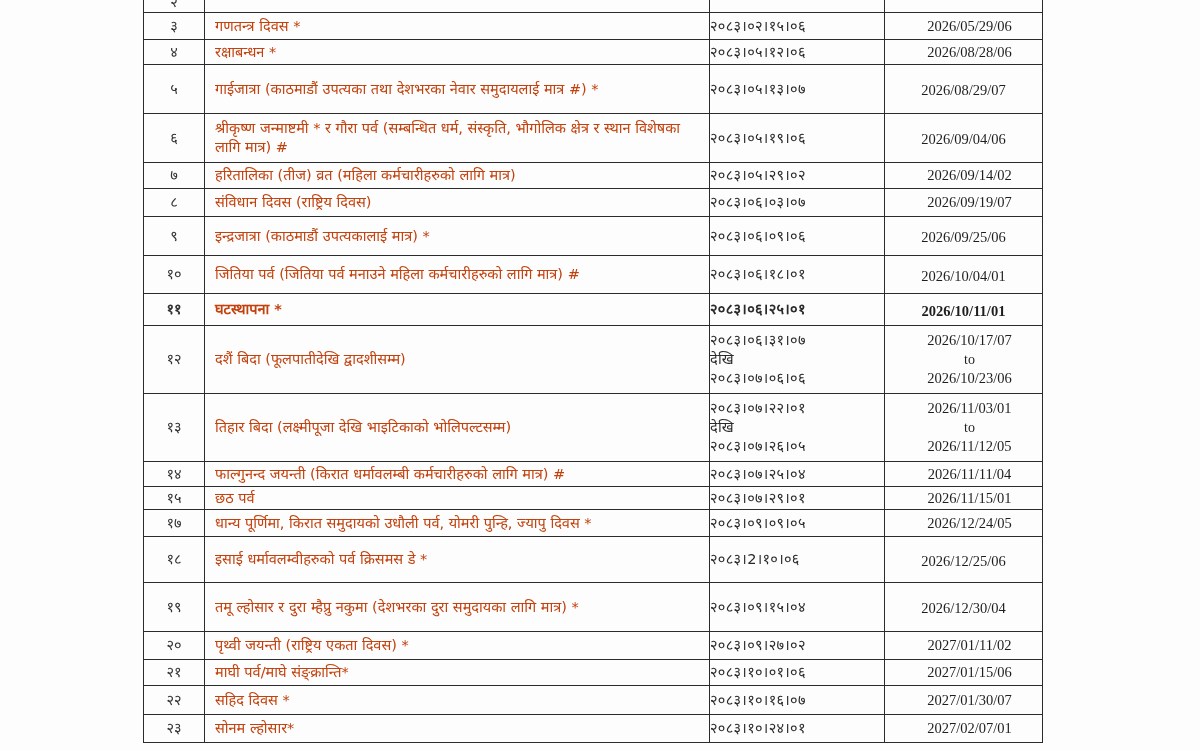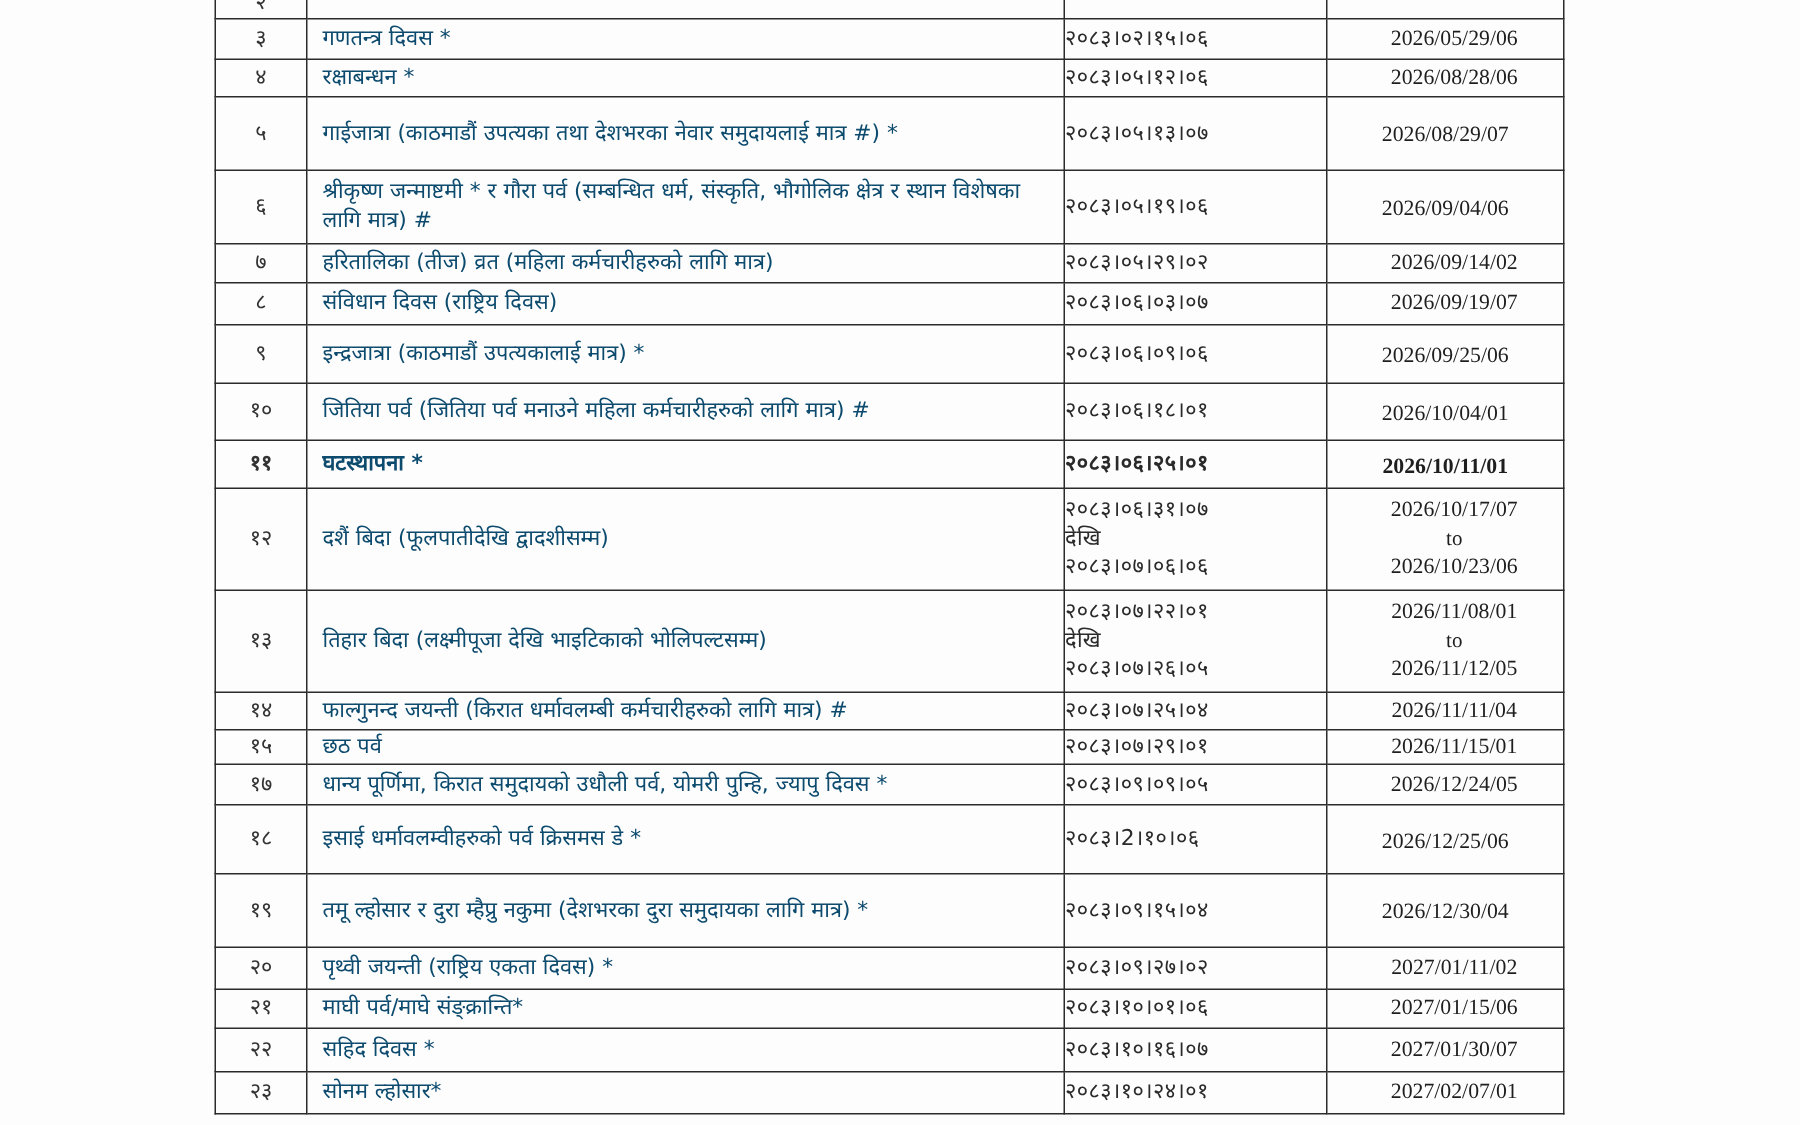--- a/index.html
+++ b/index.html
@@ -43,21 +43,21 @@
   col.c-bs { width: 175px; }
   col.c-ad { width: 158px; }
   td.sn {
     text-align: center;
     color: #333;
     font-size: 14px;
   }
   td.name {
     padding-left: 10px !important;
     padding-right: 6px !important;
-    color: #0c4a6e;
+    color: #c2410c;
   }
   td.bs {
     text-align: left;
     font-size: 14px;
     color: #2a2a2a;
     letter-spacing: 0.3px;
   }
   td.ad {
     text-align: center;
     vertical-align: top;
@@ -170,21 +170,21 @@
 
   <tr style="height: 68px;">
     <td class="sn">१३</td>
     <td class="name">तिहार बिदा (लक्ष्मीपूजा देखि भाइटिकाको भोलिपल्टसम्म)</td>
     <td class="bs">
       <span class="range-line">२०८३।०७।२२।०१</span>
       <span class="range-line">देखि</span>
       <span class="range-line">२०८३।०७।२६।०५</span>
     </td>
     <td class="ad mid">
-      <span class="range-line">2026/11/08/01</span>
+      <span class="range-line">2026/11/03/01</span>
       <span class="range-line range-to">to</span>
       <span class="range-line">2026/11/12/05</span>
     </td>
   </tr>
 
   <tr style="height: 25px;">
     <td class="sn">१४</td>
     <td class="name">फाल्गुनन्द जयन्ती (किरात धर्मावलम्बी कर्मचारीहरुको लागि मात्र) #</td>
     <td class="bs">२०८३।०७।२५।०४</td>
     <td class="ad mid">2026/11/11/04</td>

